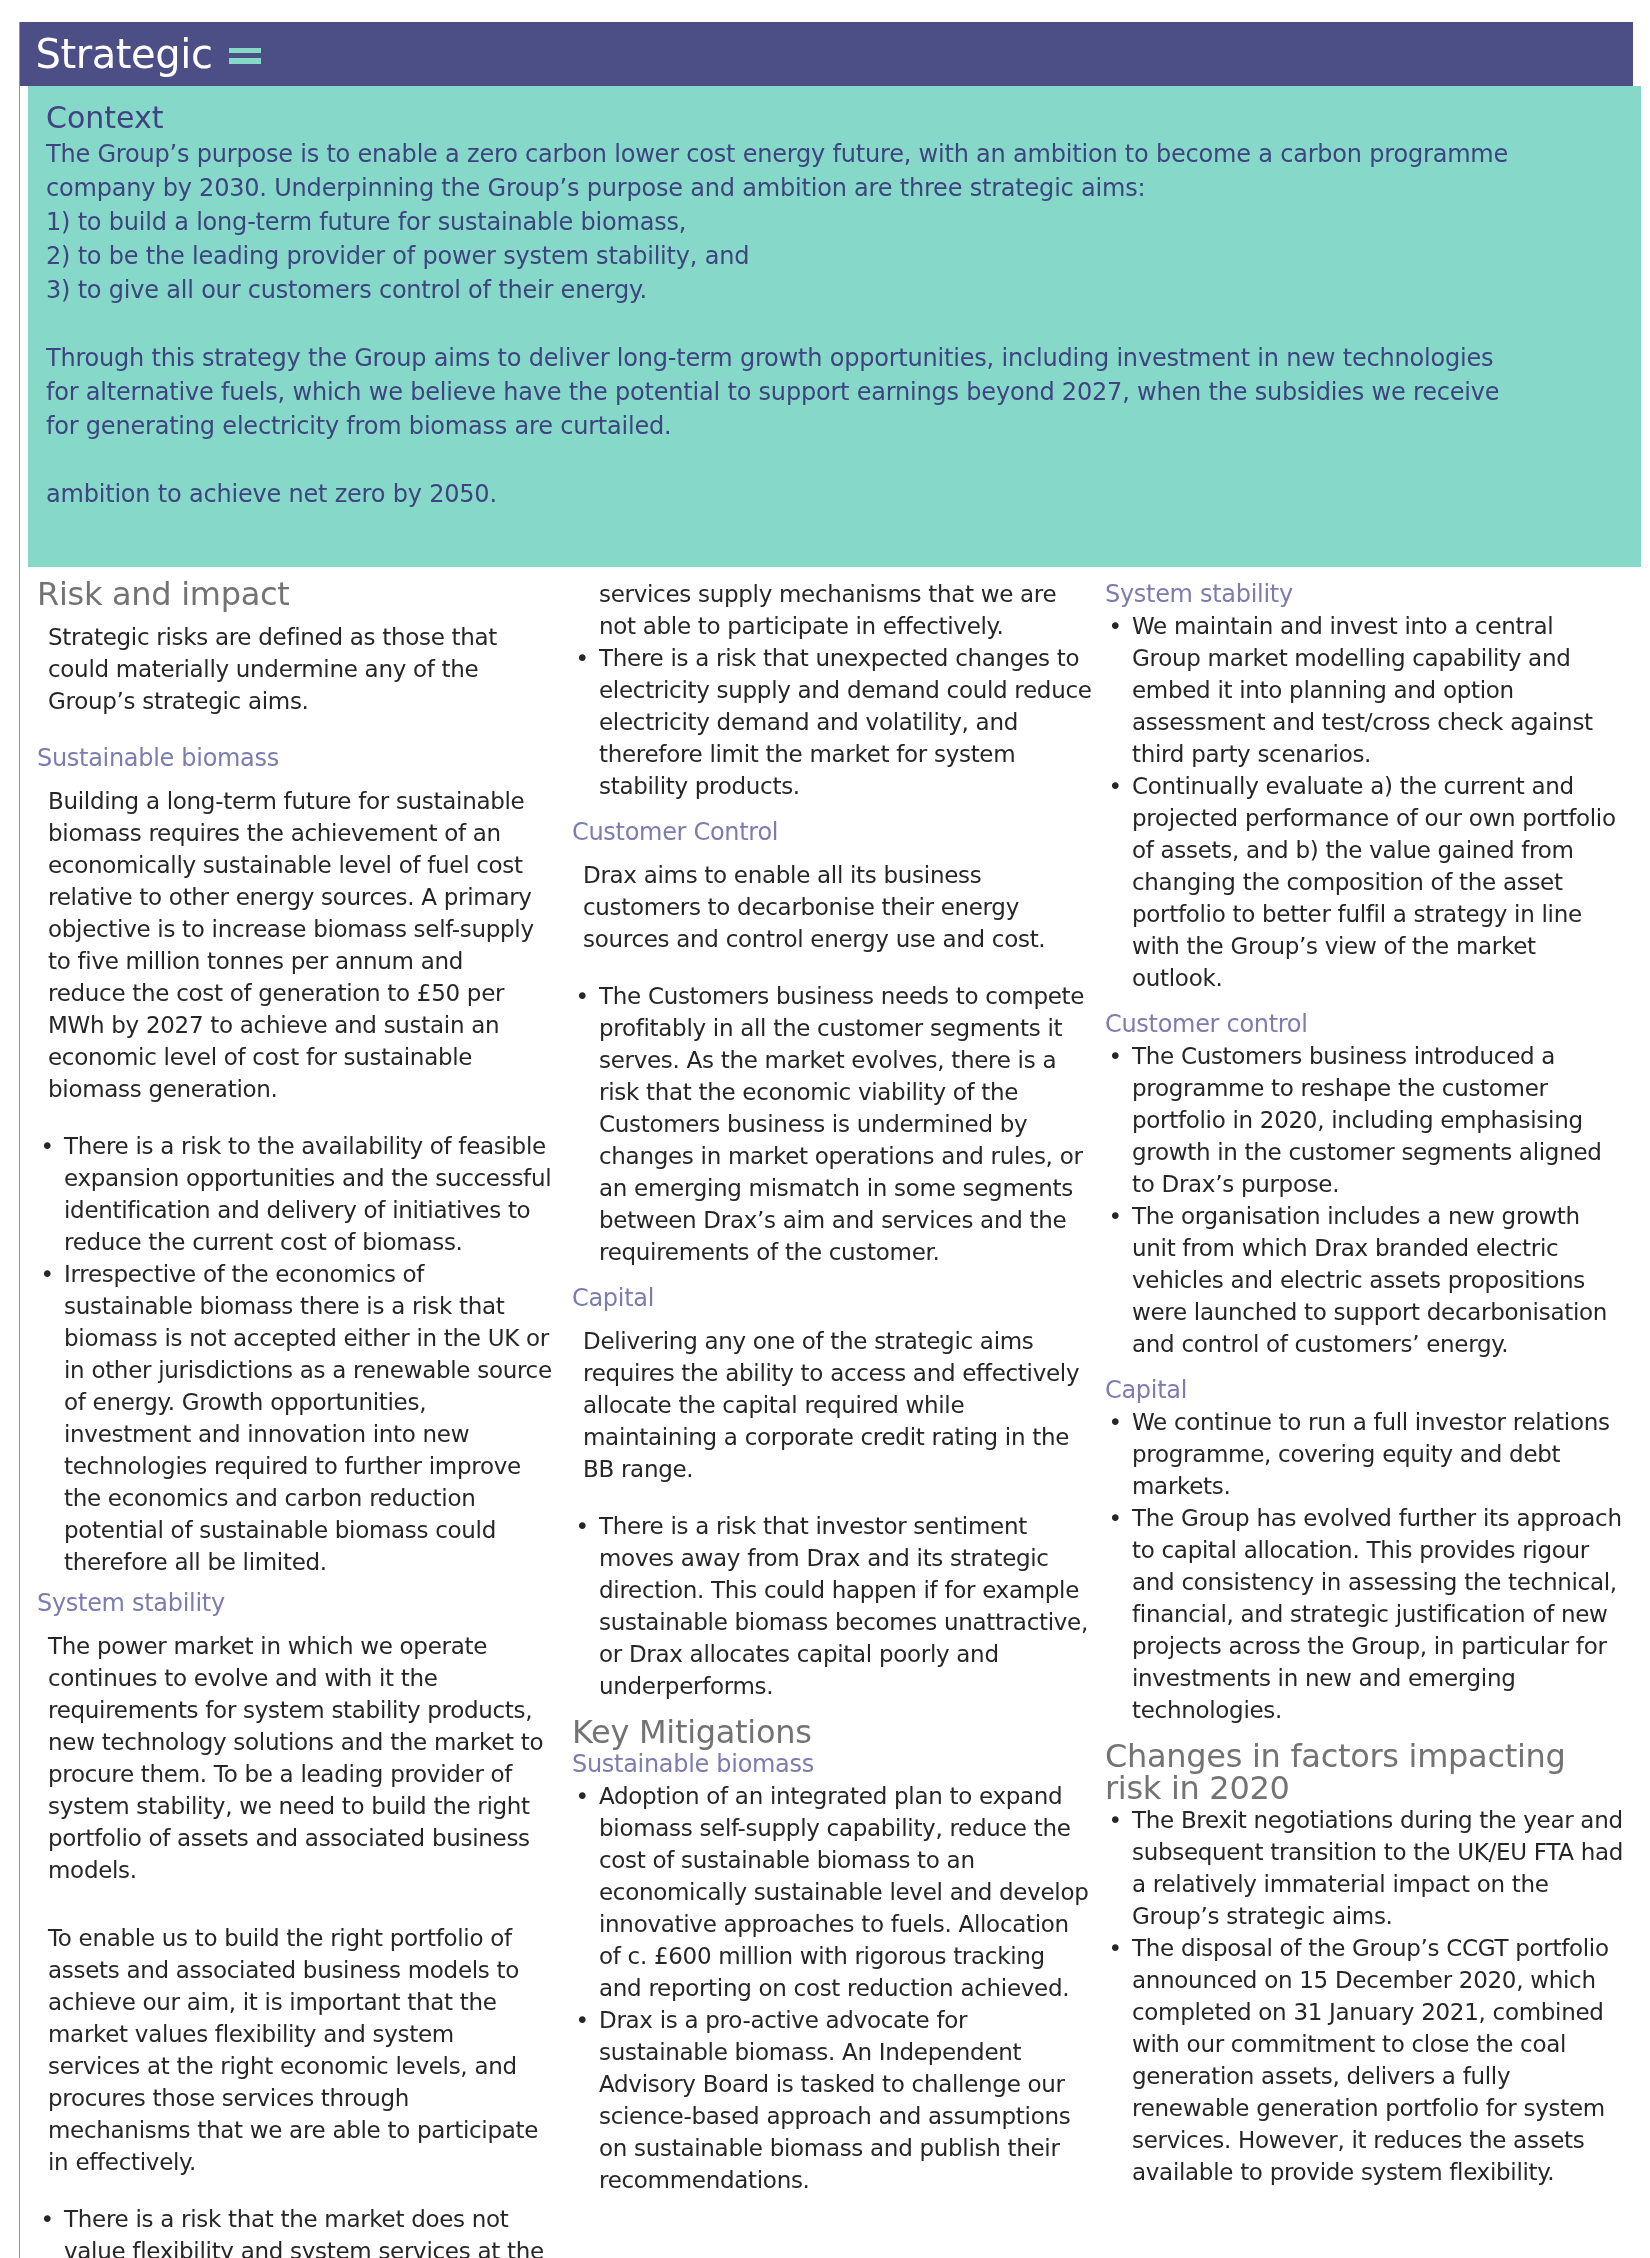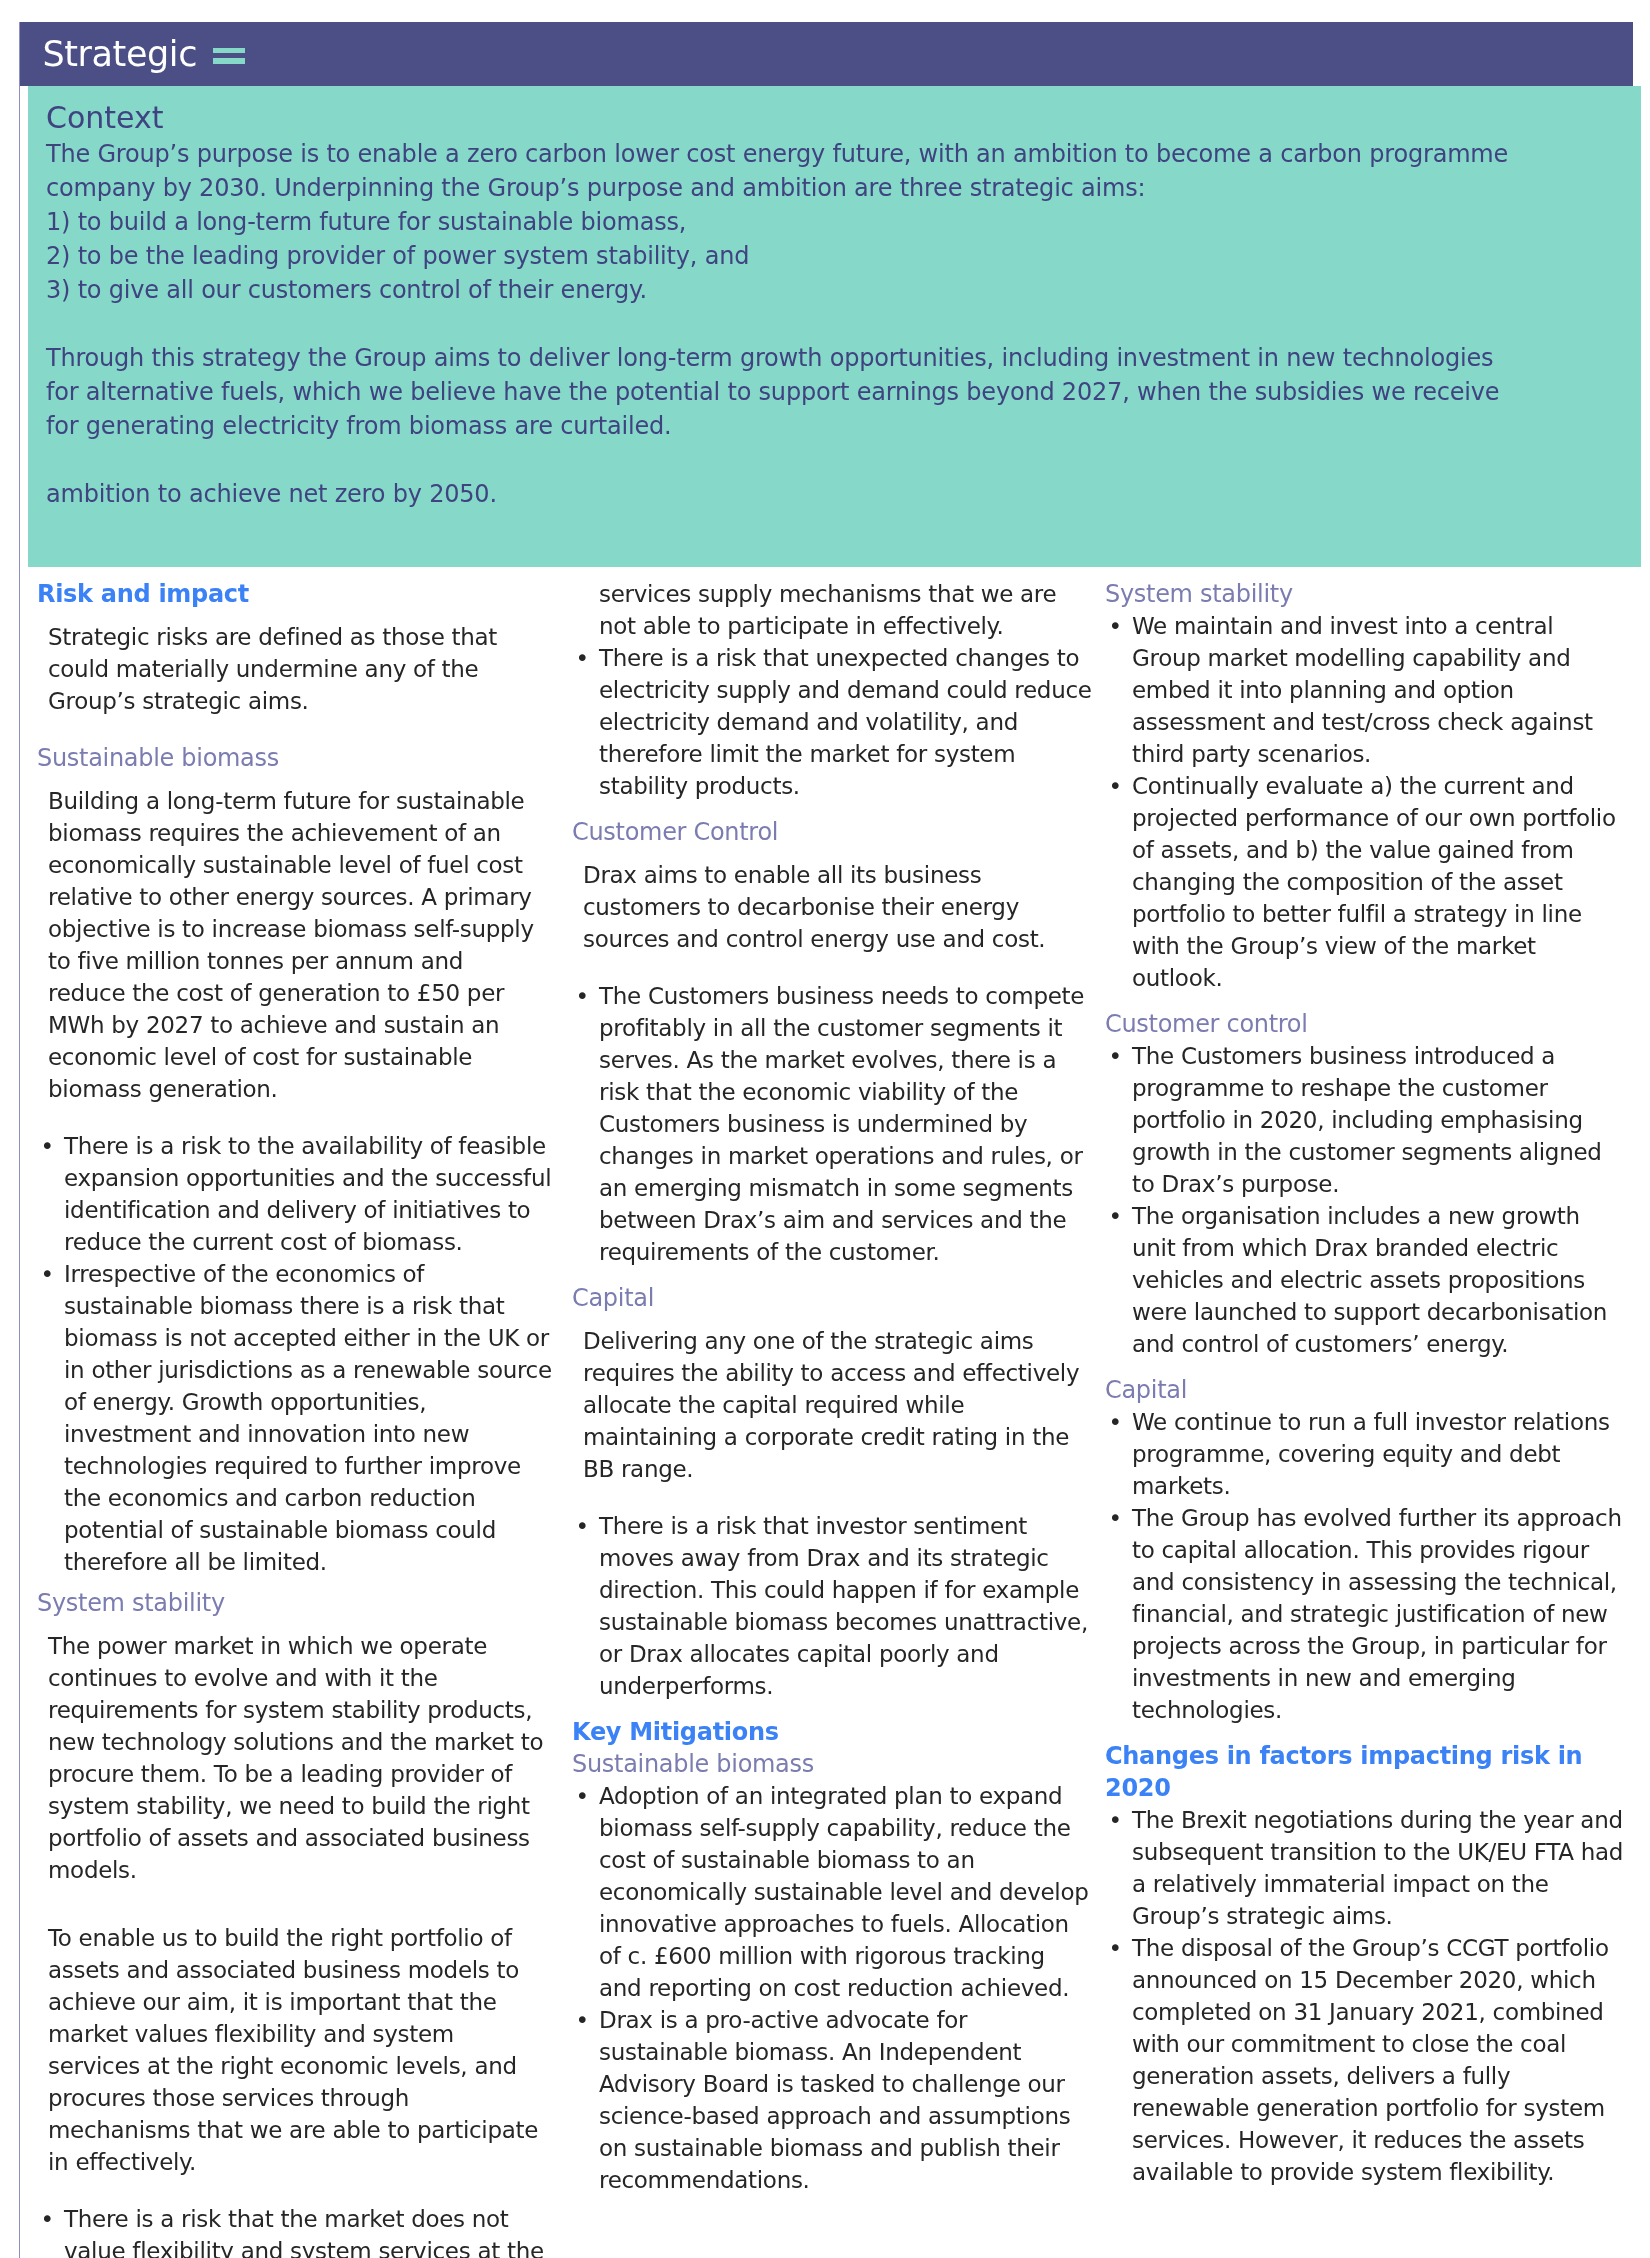--- a/index.html
+++ b/index.html
@@ -2,36 +2,36 @@
 <html style="font-size:14px"><head>
 <meta charset="utf-8">
 <style>
   html, body { margin: 0; padding: 0; background: #ffffff; }
   body { width: 1651px; height: 2258px; position: relative; overflow: hidden;
          font-family: "DejaVu Sans", sans-serif; color: #262626; }
   .page { position: absolute; left: 19.4px; top: 22px; width: 1613px; height: 2236px;
           border-left: 1.8px solid #8f8fc2; }
   .header-bar { position: absolute; left: 0; top: 0; width: 1613px; height: 64px;
                 background: #4b4f86; display: flex; align-items: center; }
-  .header-title { color: #ffffff; font-size: 35px; margin-left: 22px; letter-spacing: -0.4px; }
+  .header-title { color: #ffffff; font-size: 40px; margin-left: 15px; letter-spacing: -0.4px; }
   .eq-icon { display: inline-block; width: 32px; height: 21px; margin-left: 16px; position: relative; margin-top: 3.5px; }
   .eq-icon::before, .eq-icon::after { content: ""; position: absolute; left: 0; width: 32px; height: 5.3px; background: #86d8c9; }
   .eq-icon::before { top: 2.6px; }
   .eq-icon::after { top: 13.2px; }
   .context { position: absolute; left: 8px; top: 64px; width: 1613px; height: 481px; background: #86d8c9; }
   .context-inner { padding: 12.4px 17.6px 0 17.6px; color: #3f4380; }
   .context-title { font-size: 30px; line-height: 39px; }
   .context-p { font-size: 24px; line-height: 34px; margin: 0; letter-spacing: -0.2px; }
   .context-gap { height: 34px; }
 
   .col { position: absolute; top: 578px; width: 521px; font-size: 23px; line-height: 32px; letter-spacing: -0.3px; }
   .col-left { left: 37px; }
   .col-mid { left: 572px; }
   .col-right { left: 1105px; }
-  .h-major { color: #3b82f6; font-size: 24px; line-height: 32px; font-weight: bold; margin: 0; }
+  .h-major { color: #737373; font-size: 32px; line-height: 32px; font-weight: normal; margin: 0; }
   .h-sub { color: #7b7cb0; font-size: 24px; line-height: 32px; font-weight: normal; margin: 0; }
   .p { margin: 11px; }
   .sp { height: 14px; }
   .sp-l { height: 16px; }
   ul.bl { list-style: none; margin: 0; padding: 0; }
   ul.bl li { position: relative; padding-left: 27px; }
   ul.bl li::before { content: "•"; position: absolute; left: 3.5px; top: 0; color: #262626; }
   ul.cont li.cont::before { content: ""; }
 </style>
 </head>

